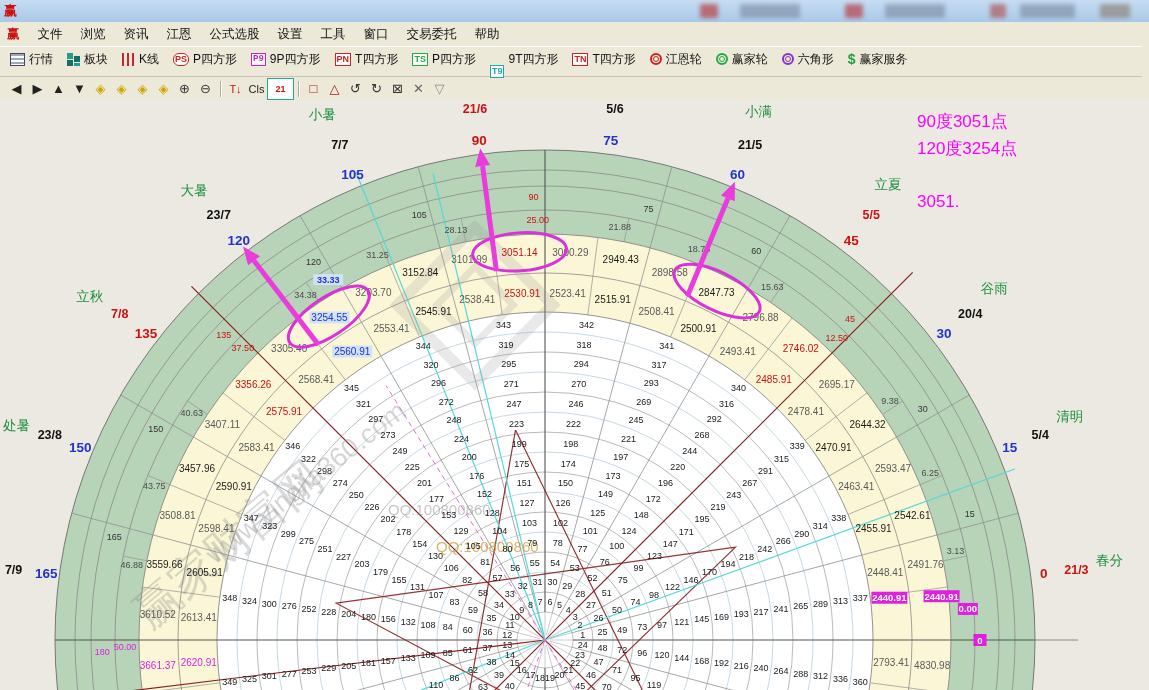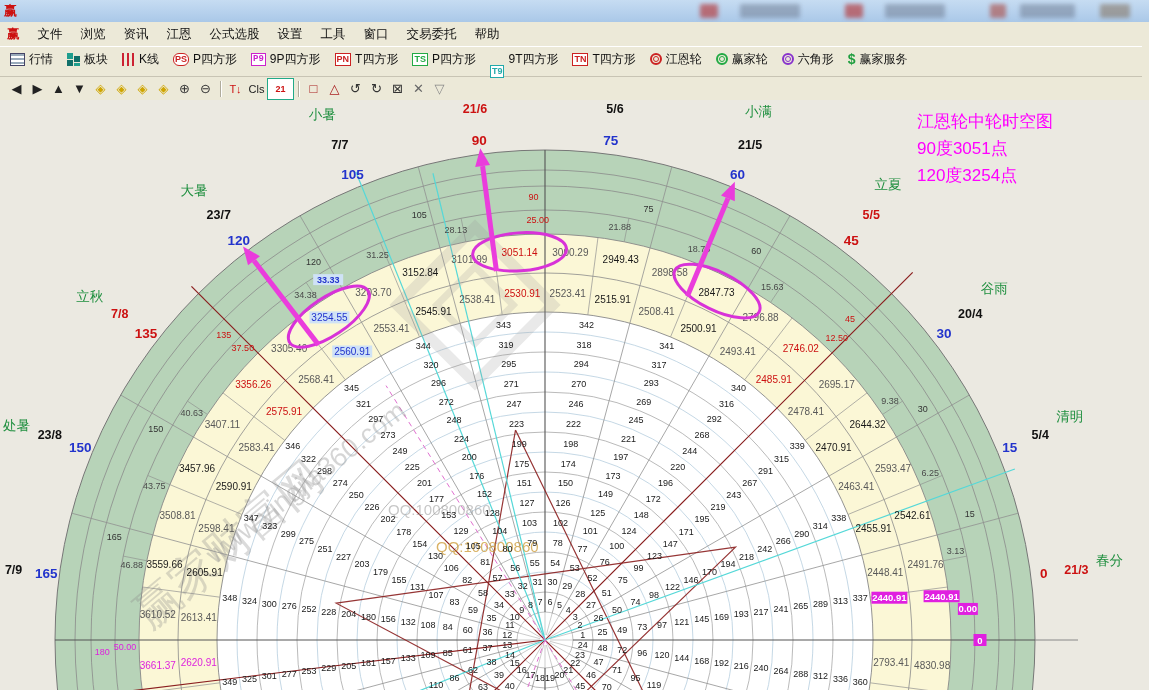--- a/index.html
+++ b/index.html
@@ -681,20 +681,20 @@
         <ellipse cx="519.5581827294744" cy="251.83287886018326" rx="47" ry="19" fill="none" stroke="#d832d8" stroke-width="3" transform="rotate(-3.8 519.6 251.8)"></ellipse>
         <line x1="496.44425649414086" y1="271.1825115689425" x2="482.60848011881546" y2="166.08935626331856" stroke="#ea3cdc" stroke-width="5"></line>
         <polygon points="480.2590086588545,148.24334875859 490.044316579119,165.11040982166818 475.1726436585119,167.06830270496894" fill="#ea3cdc"></polygon>
         <ellipse cx="328.88317935537475" cy="316.5583208143099" rx="47" ry="19" fill="none" stroke="#d832d8" stroke-width="3" transform="rotate(-33.8 328.9 316.6)"></ellipse>
         <line x1="318.5407484087559" y1="344.8725574116605" x2="254.01203693383155" y2="260.7771033407896" stroke="#ea3cdc" stroke-width="5"></line>
         <polygon points="243.05433121167454,246.49674321554738 259.9621869860158,256.2113926232242 248.0618868816473,265.34281405835503" fill="#ea3cdc"></polygon>
       </svg>
 
 
     <div class="anno" id="anno">
-        <div>江恩轮中轮时空图</div>
         <div>90度3051点</div>
         <div>120度3254点</div>
         <div class="gap"></div>
+        <div>3051.</div>
       </div>
   </div>
 
 </div>
 
 </body></html>

